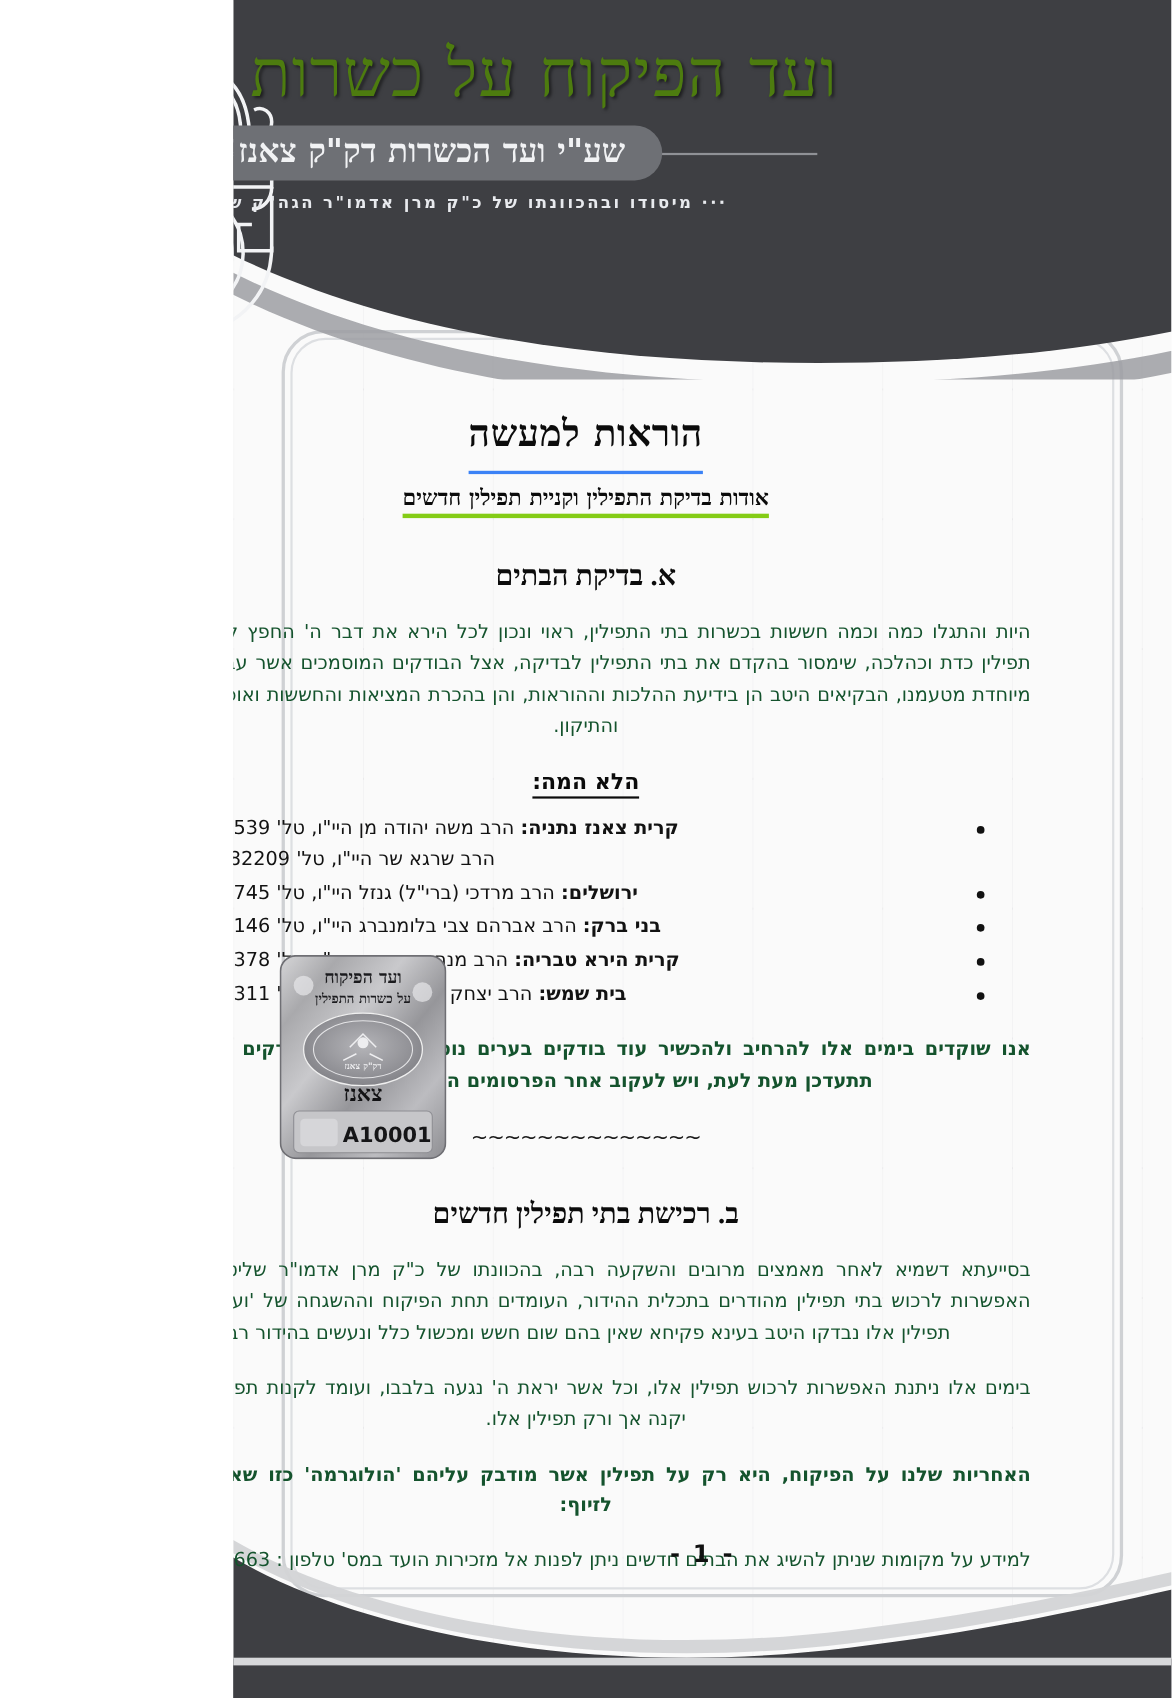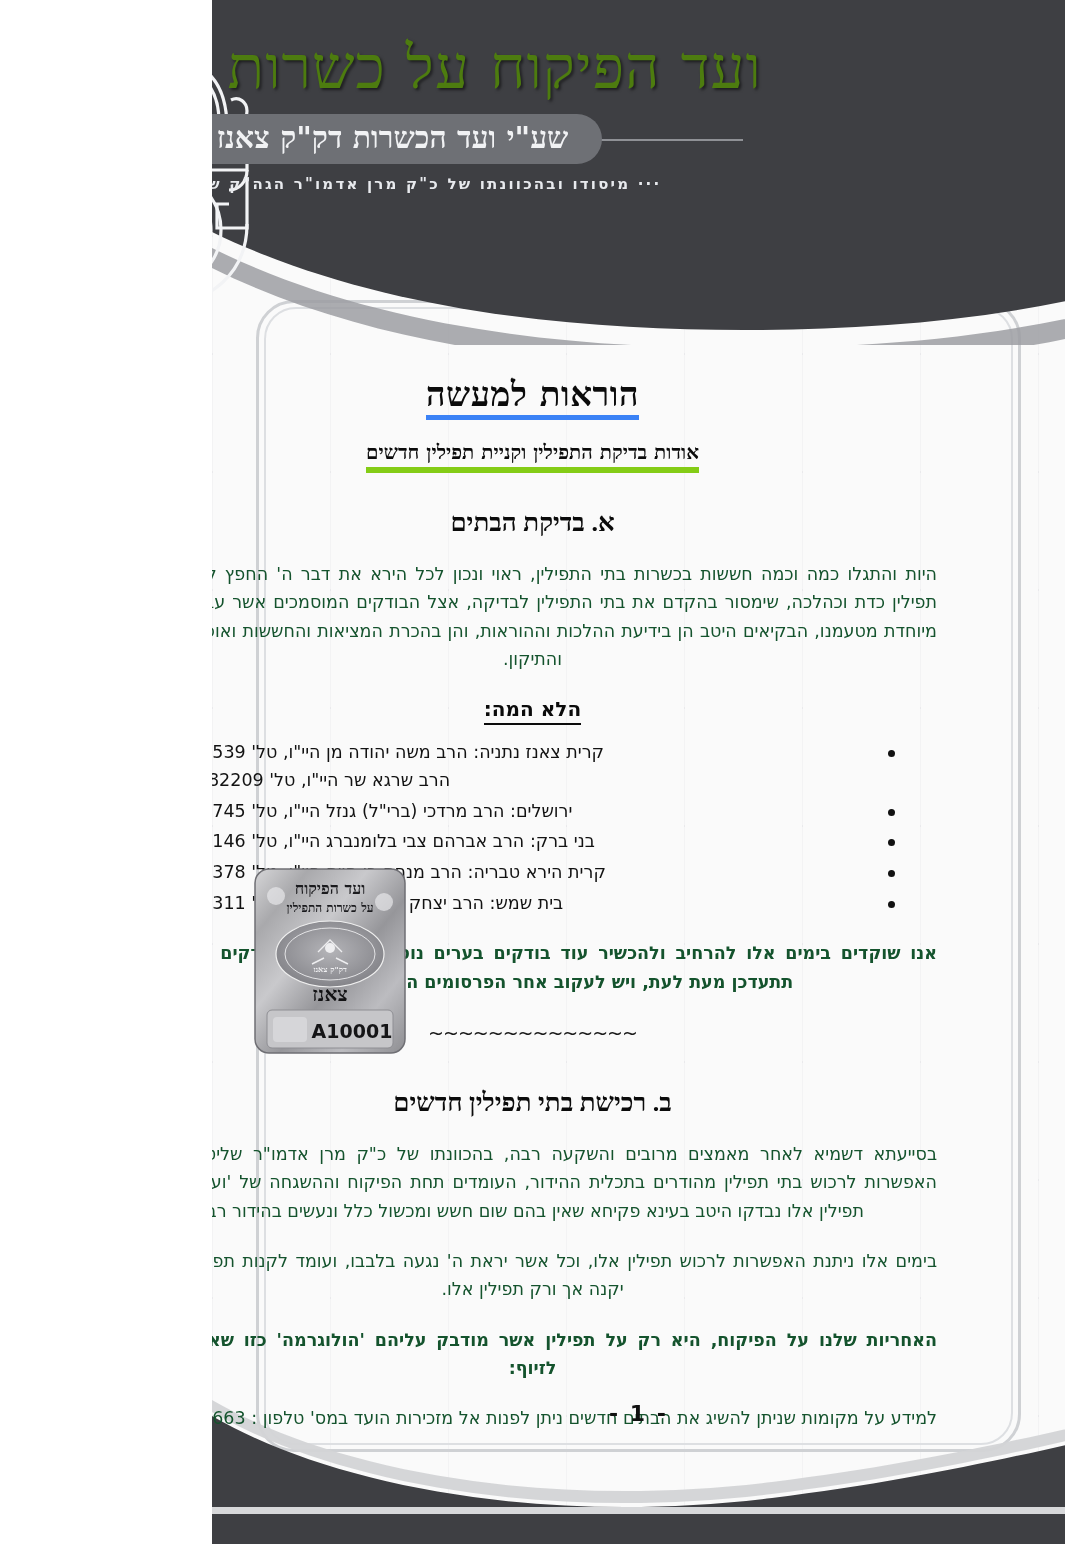--- a/index.html
+++ b/index.html
@@ -178,31 +178,31 @@
 
   .doc-title {
     text-align: center;
     font-family: "DejaVu Serif", "Liberation Serif", serif;
     font-size: 34px;
     font-weight: bold;
     color: #0b0b0b;
     margin-top: 16px;
     letter-spacing: .5px;
   }
-  .doc-title span { border-bottom: 5px solid #3b82f6; padding-bottom: 1px; }
+  .doc-title span { border-bottom: 3px solid #3b82f6; padding-bottom: 14px; }
 
   .doc-subtitle {
     text-align: center;
     font-family: "DejaVu Serif", "Liberation Serif", serif;
     font-size: 20px;
     font-weight: bold;
     color: #0b0b0b;
     margin-top: 26px;
   }
-  .doc-subtitle span { border-bottom: 6px solid #84cc16; padding-bottom: 3px; }
+  .doc-subtitle span { border-bottom: 4px solid #84cc16; padding-bottom: 3px; }
 
   .section-head {
     text-align: center;
     font-family: Liberation Serif, serif;
     font-size: 26px;
     font-weight: bold;
     color: #0b0b0b;
     margin-top: 44px;
   }
 
@@ -242,21 +242,21 @@
   }
   .bullets li::before {
     content: "";
     position: absolute;
     right: 6px;
     top: 11px;
     width: 7px; height: 7px;
     background: #111;
     border-radius: 50%;
   }
-  .bullets .city { font-weight: normal; margin-top: 20px; }
+  .bullets .city { font-weight: bold; margin-top: 20px; }
   .bullets .sub-line {
     display: block;
     text-align: left;
     padding-left: 18px;
   }
 
   .squiggle {
     text-align: center;
     font-size: 19px;
     color: #1a1a1a;

